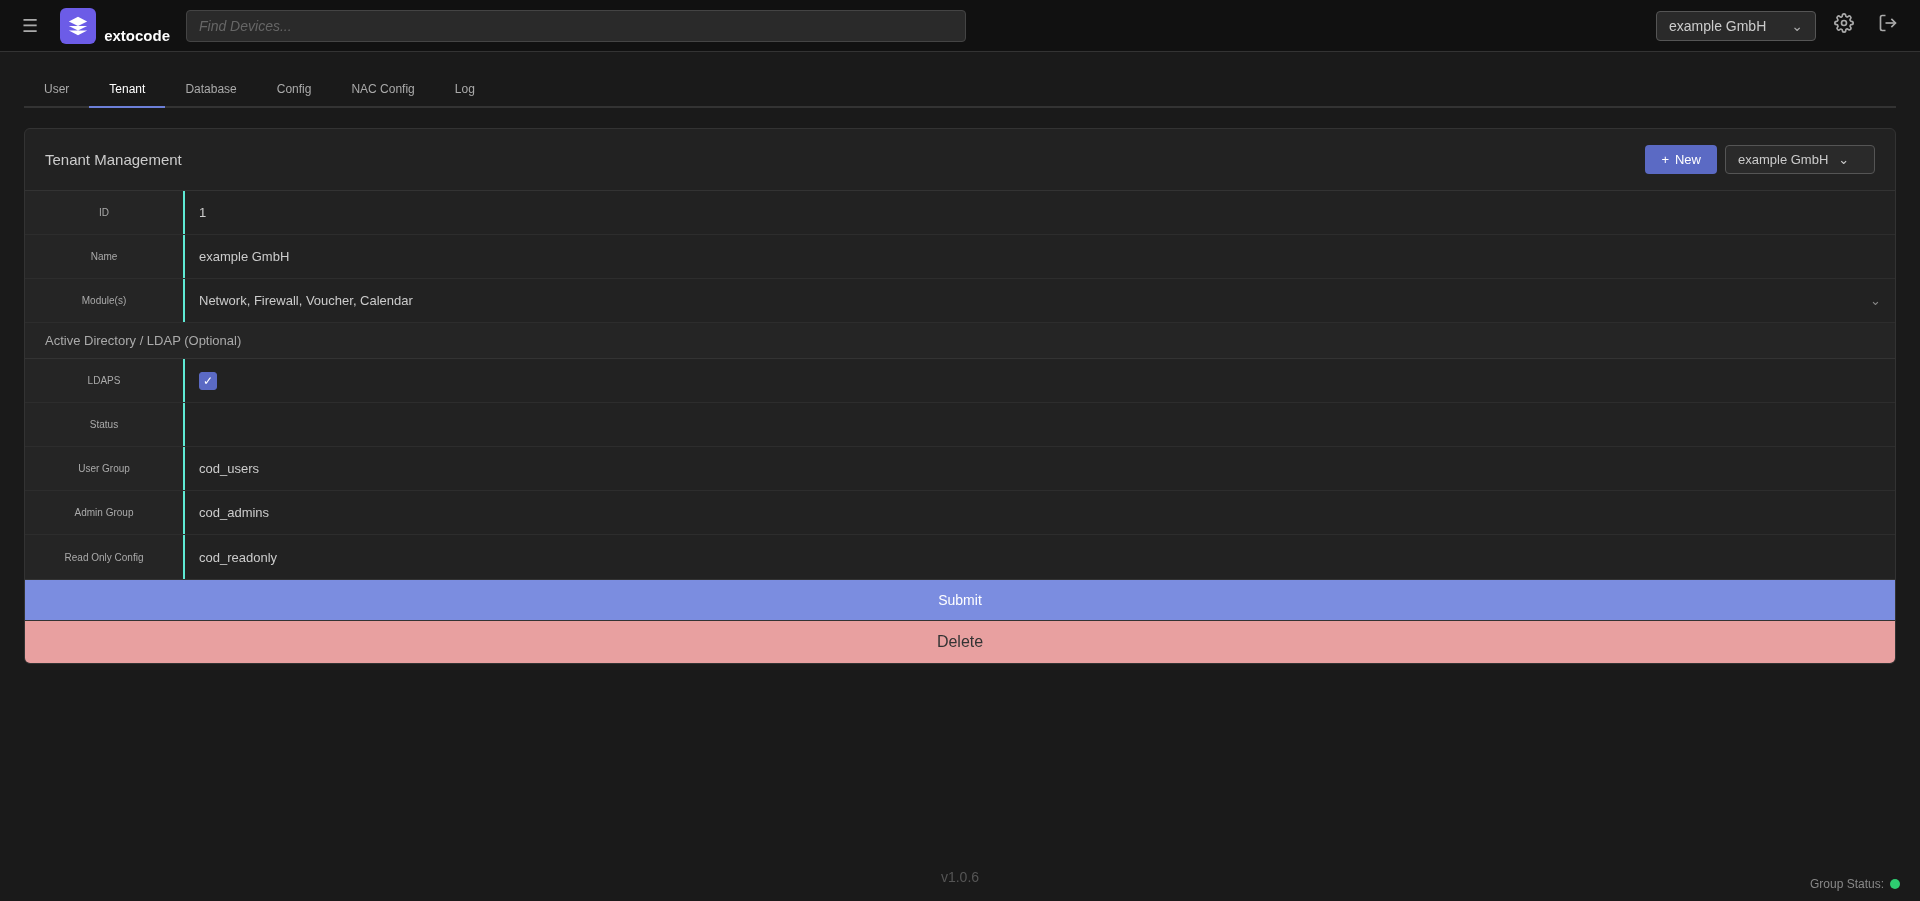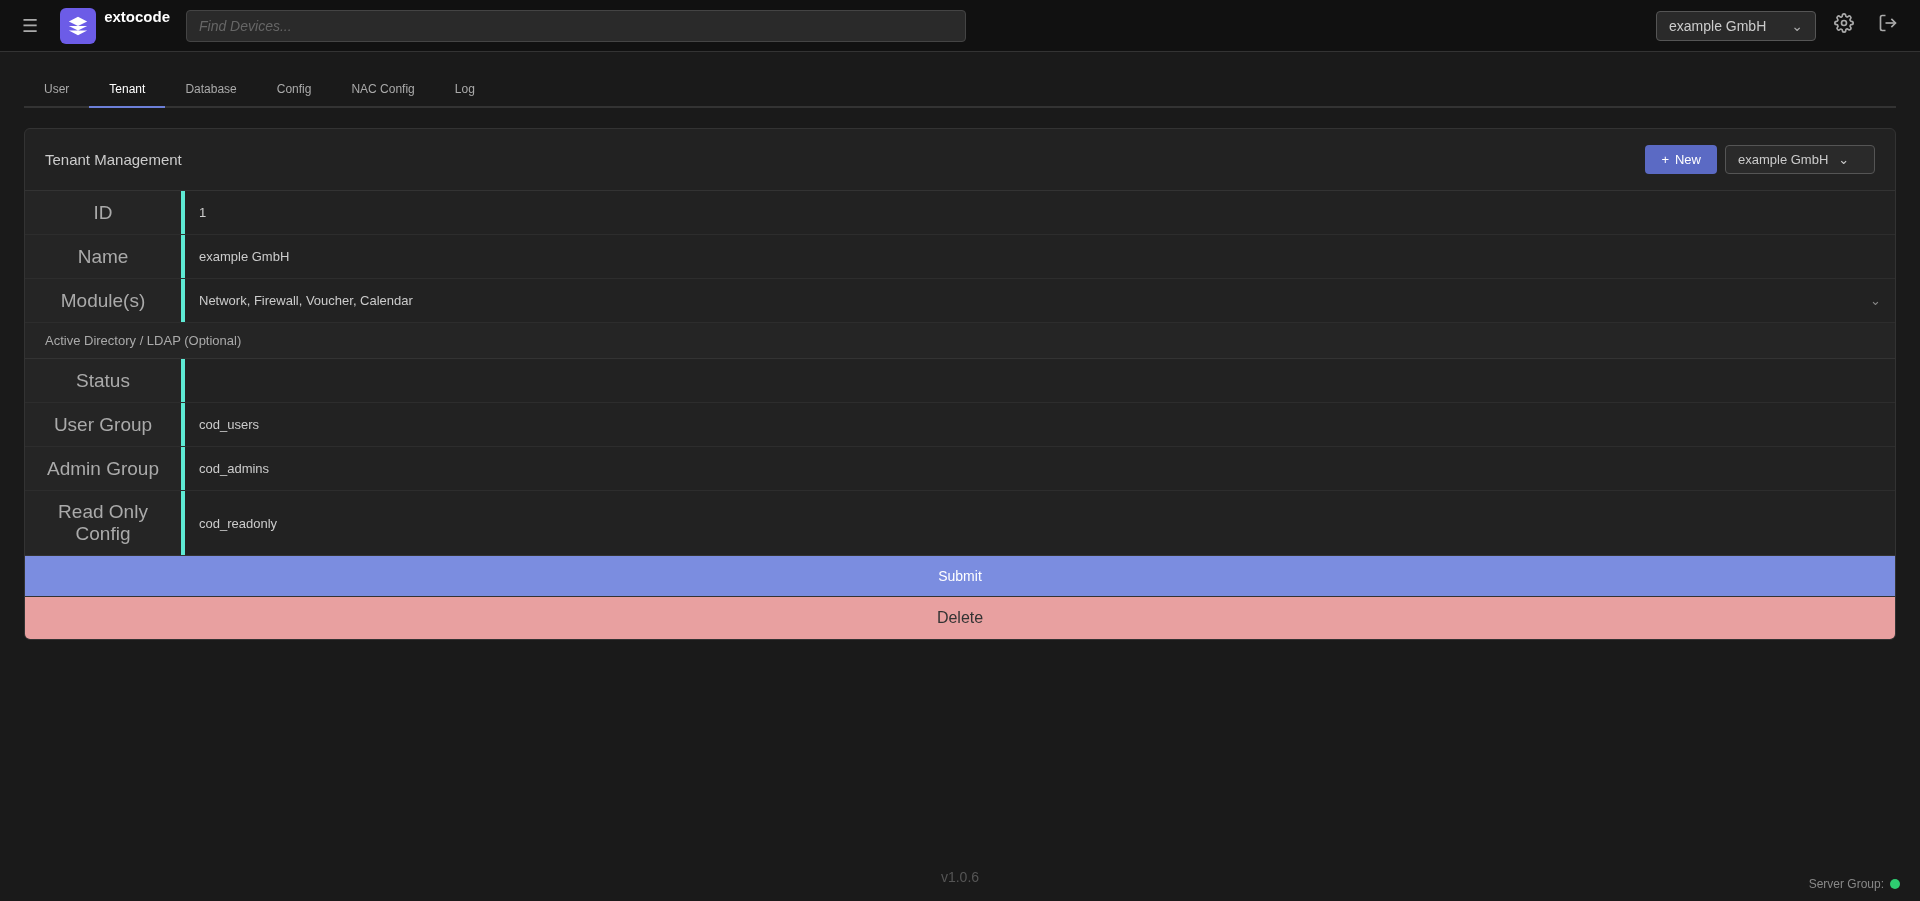--- a/index.html
+++ b/index.html
@@ -16,21 +16,21 @@
       background: #111;
       display: flex;
       align-items: center;
       height: 52px;
       padding: 0 16px;
       gap: 16px;
       border-bottom: 1px solid #333;
     }
     .logo {
       display: flex;
-      align-items: flex-start;
+      align-items: flex-end;
       gap: 8px;
       color: #fff;
       font-size: 15px;
       font-weight: 600;
     }
     .logo-icon {
       width: 36px;
       height: 36px;
       background: #6c5ce7;
       border-radius: 6px;
@@ -178,24 +178,24 @@
     }
     .form-row:last-of-type { border-bottom: none; }
     .field-label {
       width: 160px;
       min-width: 160px;
       background: #252525;
       color: #aaa;
       display: flex;
       align-items: center;
       justify-content: center;
-      font-size: 19px;
+      font-size: 10px;
       padding: 10px 12px;
       text-align: center;
-      border-right: 4px solid #5eead4;
+      border-right: 2px solid #5eead4;
     }
     .field-value {
       flex: 1;
       padding: 10px 14px;
       color: #ccc;
       font-size: 13px;
       display: flex;
       align-items: center;
       background: #222;
     }
@@ -370,20 +370,26 @@
         <span style="color:#888">⌄</span>
       </div>
     </div>
 
     
     <div class="section-header">
       <span>Active Directory / LDAP (Optional)</span>
     </div>
 
     
+    <div class="form-row">
+      <div class="field-label">LDAPS</div>
+      <div class="field-value">
+        <div class="checkbox-checked">✓</div>
+      </div>
+    </div>
 
     
     <div class="form-row">
       <div class="field-label">Status</div>
     </div>
 
     
     <div class="form-row">
       <div class="field-label">User Group</div>
       <div class="field-value">
@@ -413,15 +419,15 @@
     
     <button class="btn-delete">Delete</button>
   </div>
 </div>
 
 <div class="footer">
   <span>v1.0.6</span>
 </div>
 
 <div class="server-status">
-  <span>Server Group:</span>
+  <span>Group Status:</span>
   <div class="status-dot"></div>
 </div>
 
 </body></html>

